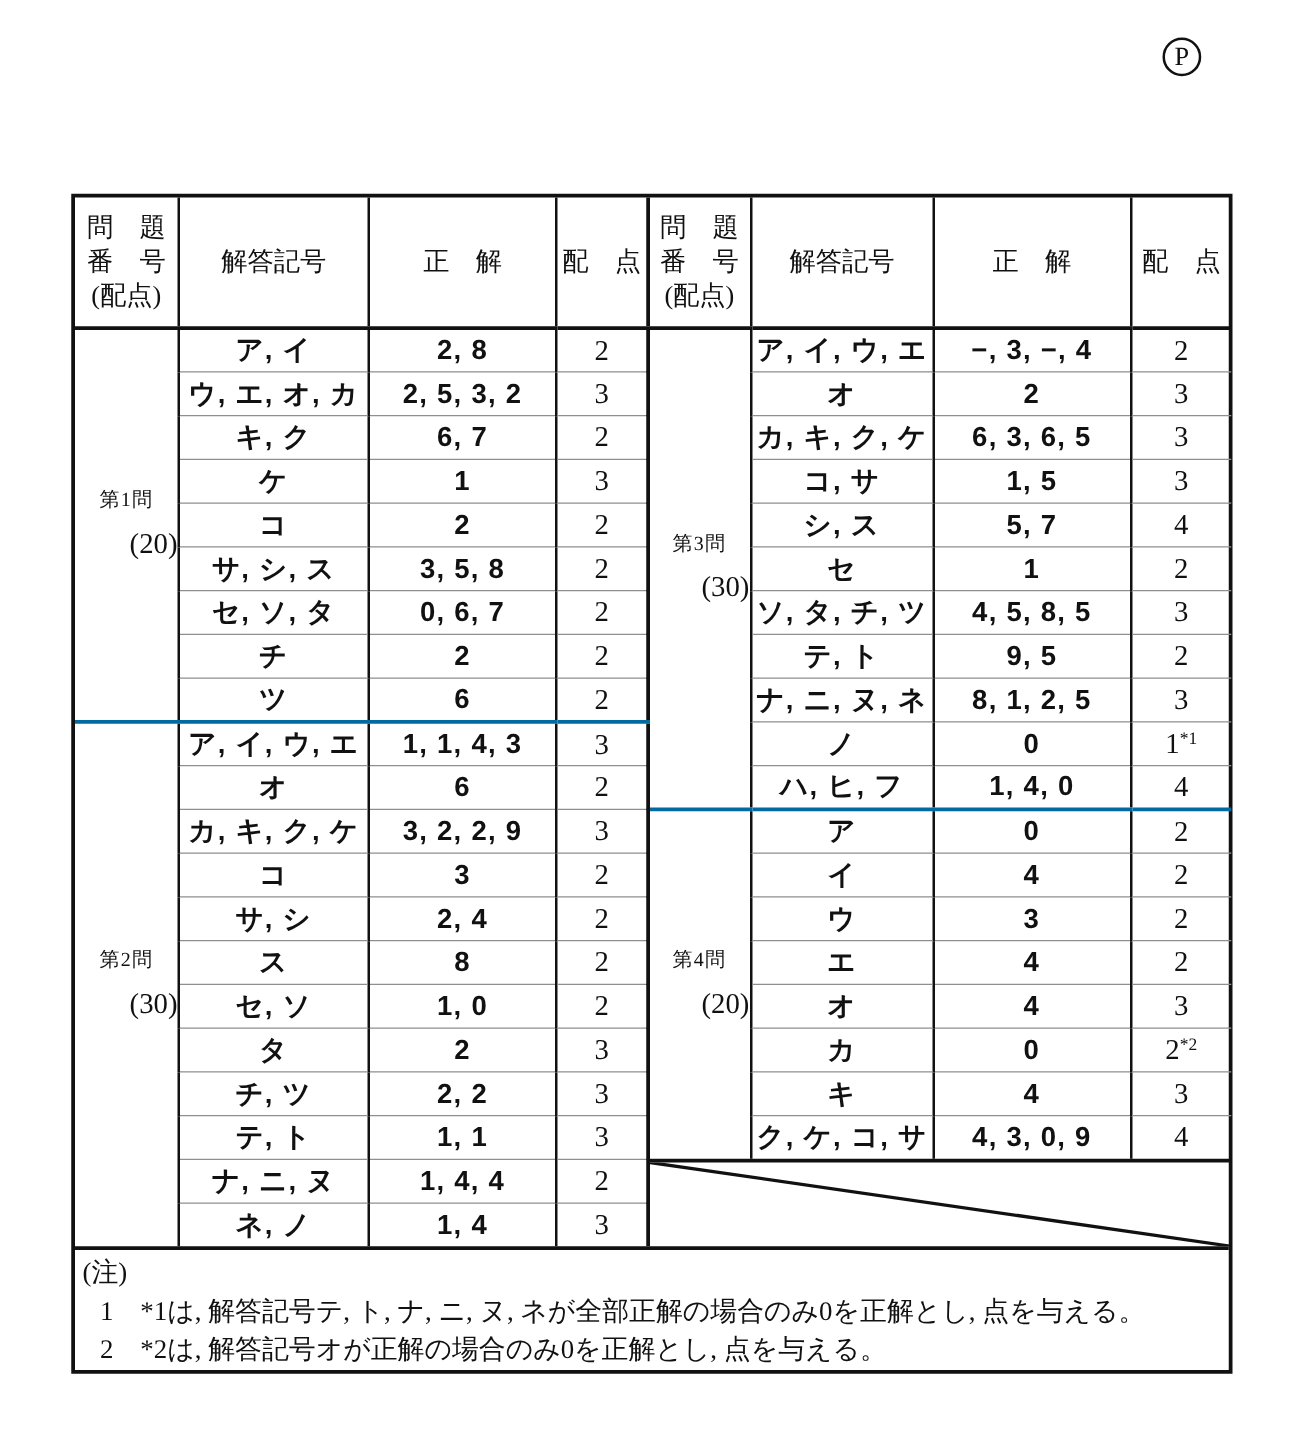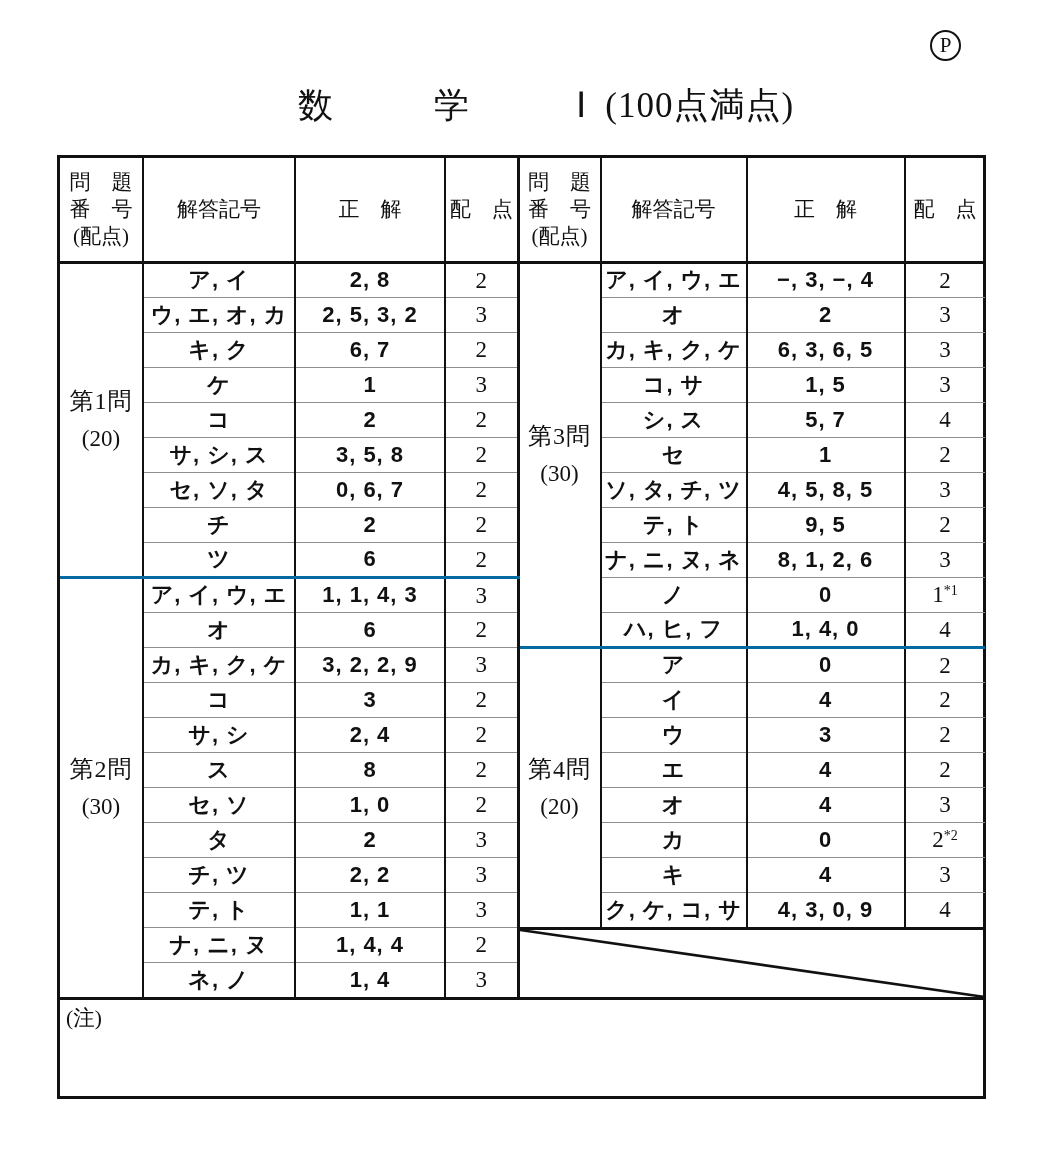--- a/index.html
+++ b/index.html
@@ -60,22 +60,22 @@
     font-weight: normal;
     font-size: 21px;
     text-align: center;
     border-bottom: 3px solid #111;
   }
   .h-q { white-space: pre-line; line-height: 1.28; text-align: center; }
   .h-sym, .h-ans, .h-pts, .c-sym, .c-ans, .c-pts { border-left: 2px solid #111; }
   .anstable tbody td { border-top: 1px solid #8f8f8f; text-align: center; line-height: 1; }
   .anstable tbody tr.group-start td { border-top: 3px solid #0369a1; }
   .qcell { font-family: "Liberation Serif", "DejaVu Serif", serif; }
-  .qnum { font-size: 24px; letter-spacing: 1px; }
-  .qpts { font-size: 23px; margin-top: 14px; }
+  .qnum { font-size: 16px; letter-spacing: 1px; }
+  .qpts { font-size: 23px; margin-top: 14px; text-align: right; }
   .c-sym, .c-ans {
     font-family: "Liberation Sans", "DejaVu Sans", sans-serif;
     font-weight: 700;
     font-size: 22px;
     letter-spacing: 1px;
   }
   .c-pts { font-family: "Liberation Serif", "DejaVu Serif", serif; font-size: 23px; }
   .c-pts sup { font-size: 14px; line-height: 0; vertical-align: 7px; letter-spacing: 0; }
   
   .diagonal {
@@ -97,23 +97,20 @@
 </style>
 </head>
 <body>
 
 <div class="page">
 
   <div class="p-mark">
     <span>P</span>
   </div>
 
-  <div class="title">
-    <span>数</span><span class="t2">学</span><span class="t3">Ⅰ</span><span class="t4">(100点満点)</span>
-  </div>
 
   <div class="outer-box">
     <div class="tables-row">
 
       <table class="anstable left-table" id="table-left">
         <colgroup>
             <col style="width:83px">
             <col style="width:152px">
             <col style="width:150px">
             <col style="width:73px">
@@ -303,21 +300,21 @@
                 <td class="c-ans">4, 5, 8, 5</td>
                 <td class="c-pts">3</td>
               </tr>
               <tr>
                 <td class="c-sym">テ, ト</td>
                 <td class="c-ans">9, 5</td>
                 <td class="c-pts">2</td>
               </tr>
               <tr>
                 <td class="c-sym">ナ, ニ, ヌ, ネ</td>
-                <td class="c-ans">8, 1, 2, 6</td>
+                <td class="c-ans">8, 1, 2, 5</td>
                 <td class="c-pts">3</td>
               </tr>
               <tr>
                 <td class="c-sym">ノ</td>
                 <td class="c-ans">0</td>
                 <td class="c-pts">1<sup>*1</sup></td>
               </tr>
               <tr>
                 <td class="c-sym">ハ, ヒ, フ</td>
                 <td class="c-ans">1, 4, 0</td>
@@ -373,16 +370,20 @@
           <svg viewBox="0 0 100 100" preserveAspectRatio="none">
             <line x1="0" y1="0" x2="100" y2="100" stroke="#111" stroke-width="2.6" vector-effect="non-scaling-stroke"></line>
           </svg>
         </div>
       </div>
 
     </div>
 
     <div class="notes">
       <div>(注)</div>
+      <div id="notes-lines">
+          <div class="note-line">1　*1は, 解答記号テ, ト, ナ, ニ, ヌ, ネが全部正解の場合のみ0を正解とし, 点を与える。</div>
+          <div class="note-line">2　*2は, 解答記号オが正解の場合のみ0を正解とし, 点を与える。</div>
+        </div>
     </div>
   </div>
 
 </div>
 
 </body></html>

